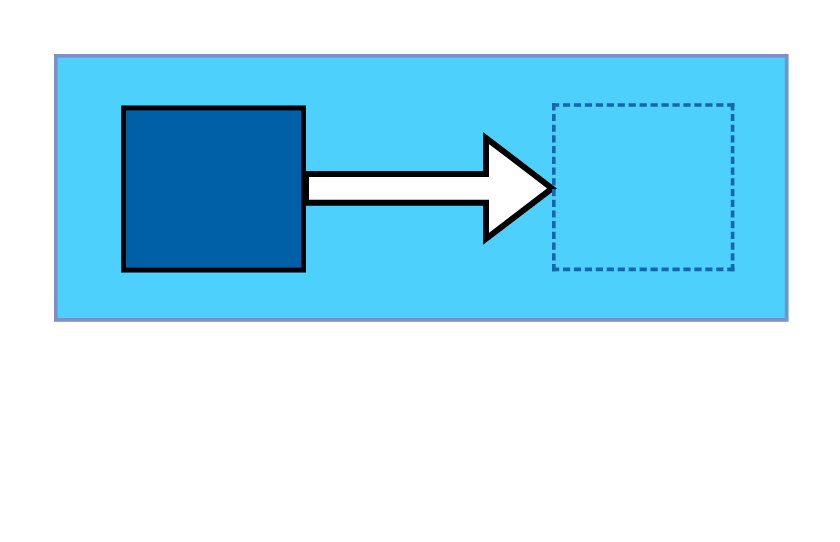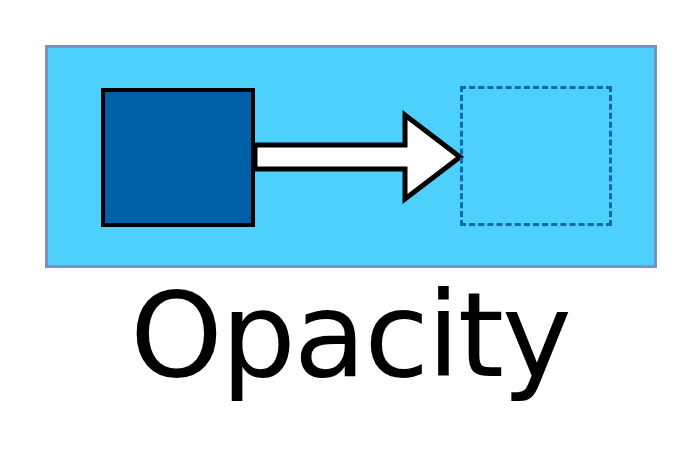--- a/index.html
+++ b/index.html
@@ -75,15 +75,14 @@
 
     <div class="solid-square" style="background-color: rgb(0, 96, 167); border-color: rgb(0, 0, 0);"></div>
 
     <svg class="arrow" viewBox="0 0 220 105" width="220" height="105" xmlns="http://www.w3.org/2000/svg">
       <polygon points="7,40 157,40 157,10 212,52 157,94 157,64 7,64" stroke-width="5" stroke-linejoin="miter" fill="#FFFFFF" stroke="#000000"></polygon>
     </svg>
 
     <div class="dashed-square" style="border-color: rgb(21, 102, 172);"></div>
   </div>
 
-  <div class="caption">Opacity</div>
 
 </div>
 
 </body></html>

